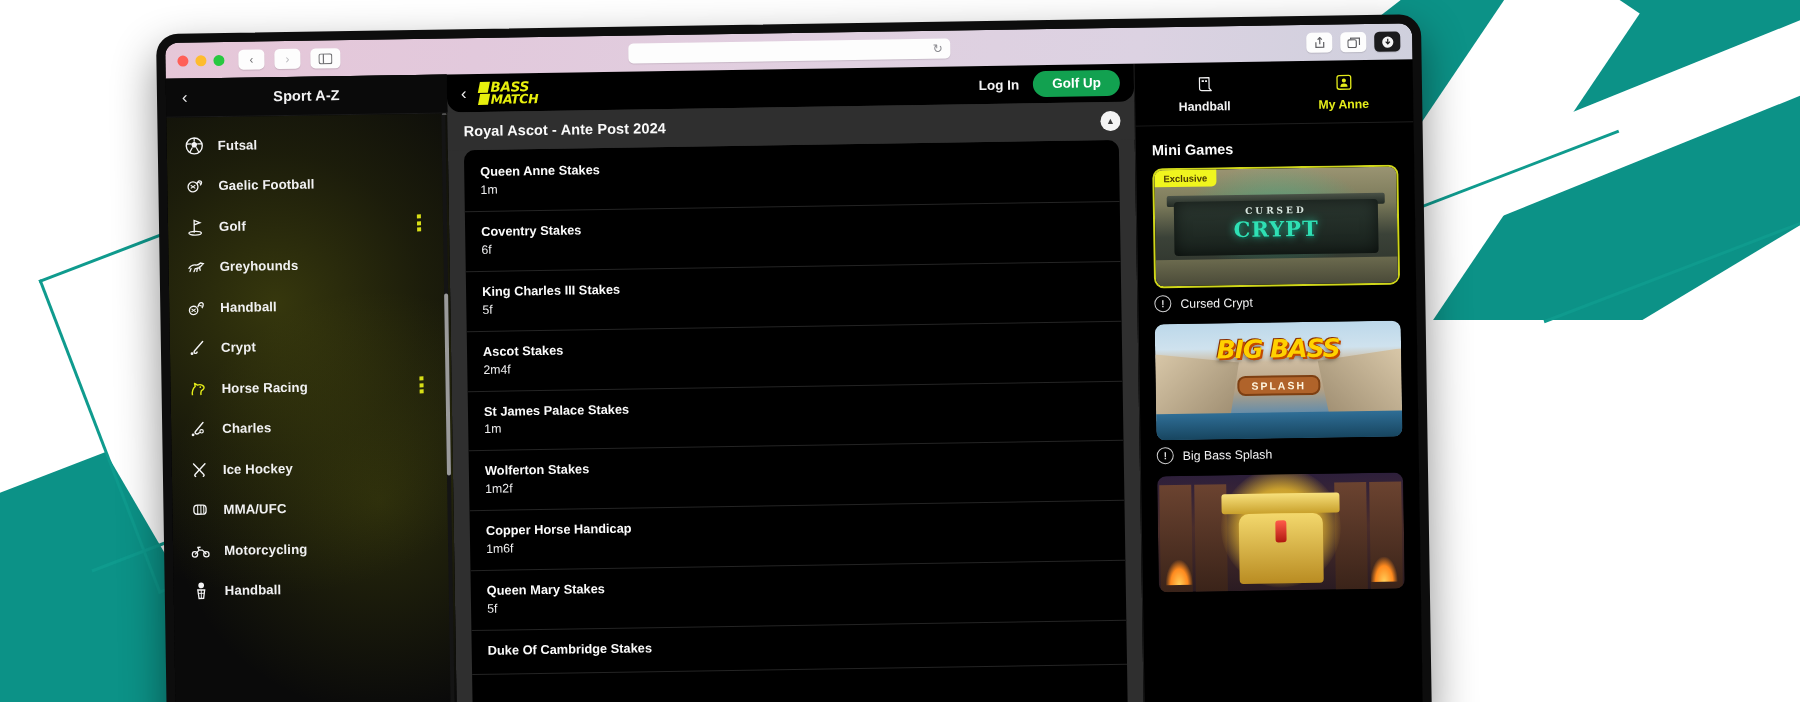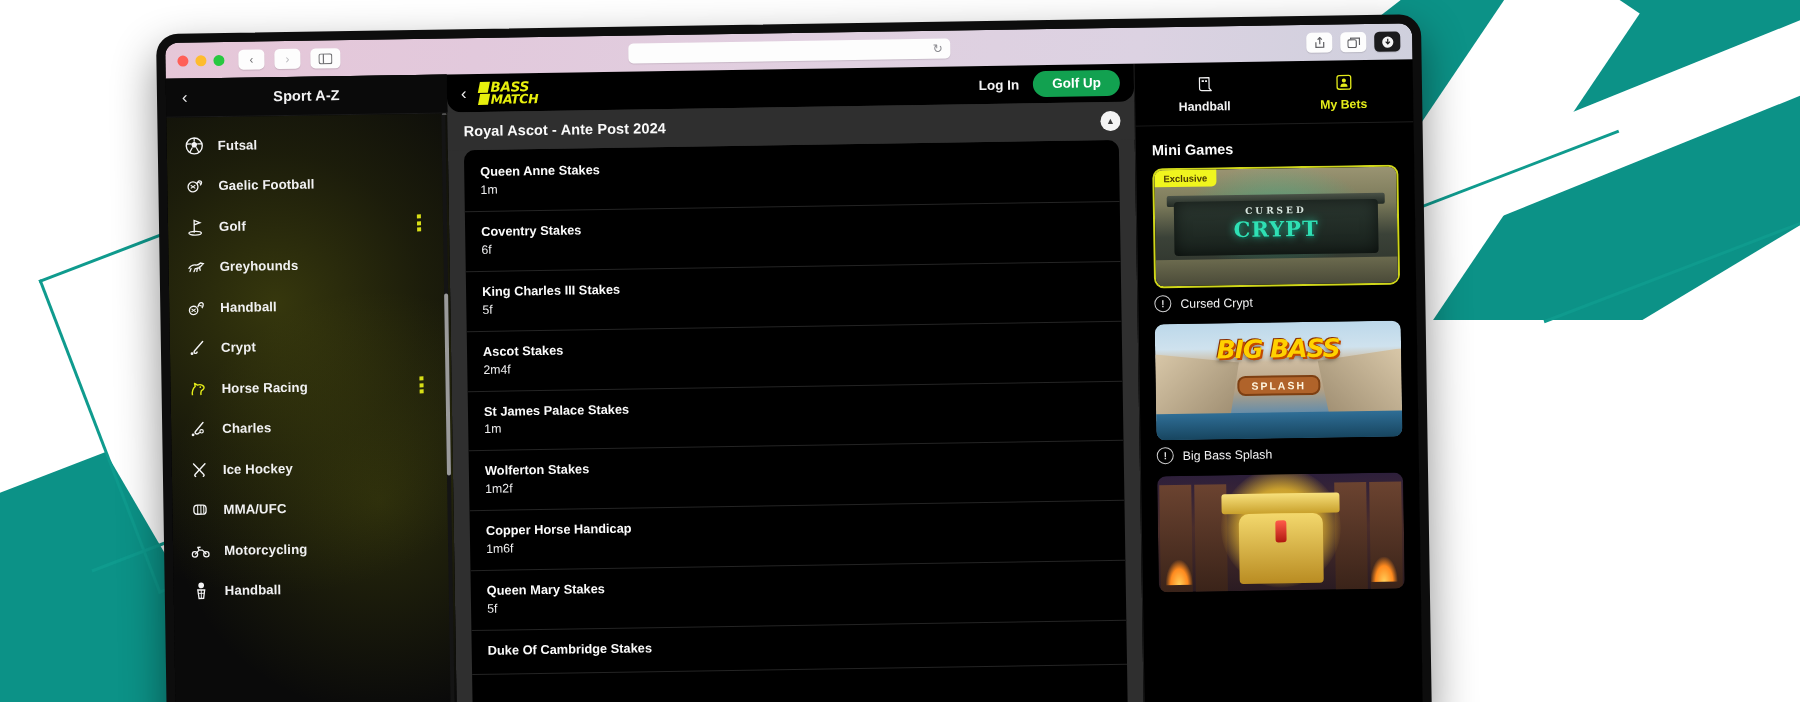--- a/index.html
+++ b/index.html
@@ -622,21 +622,21 @@
           <span class="lb">Handball</span>
         </div>
         <div class="bet-tab active">
           <span class="ic">
             <svg width="18" height="18" viewBox="0 0 20 20">
               <rect x="2.4" y="2.4" width="15.2" height="15.2" rx="2.4" fill="none" stroke="currentColor" stroke-width="1.45"></rect>
               <circle cx="10" cy="8" r="2.3" fill="currentColor"></circle>
               <path d="M6 15 Q6 11.4 10 11.4 Q14 11.4 14 15 Z" fill="currentColor"></path>
             </svg>
           </span>
-          <span class="lb">My Bets</span>
+          <span class="lb">My Anne</span>
         </div>
       </div>
 
       <div id="mini-title">Mini Games</div>
 
       <div id="mini-list">
 
         <div class="game">
           <div class="thumb gold-border">
             <span class="badge">Exclusive</span>

